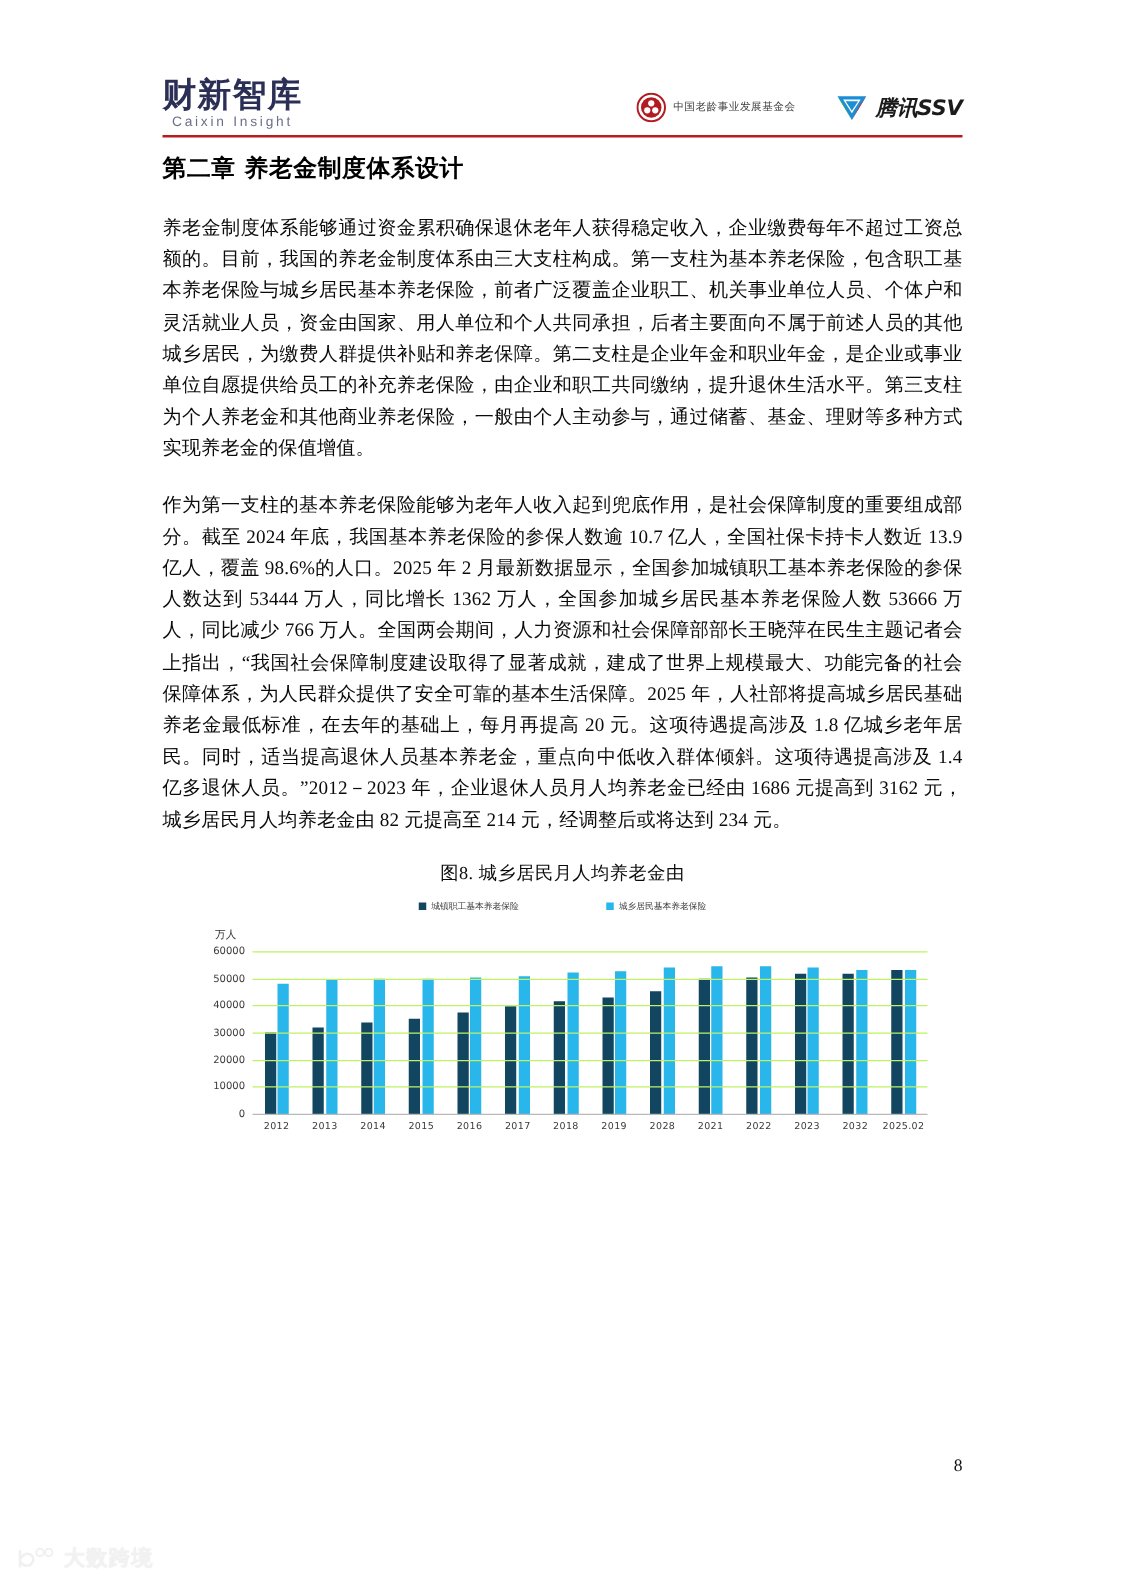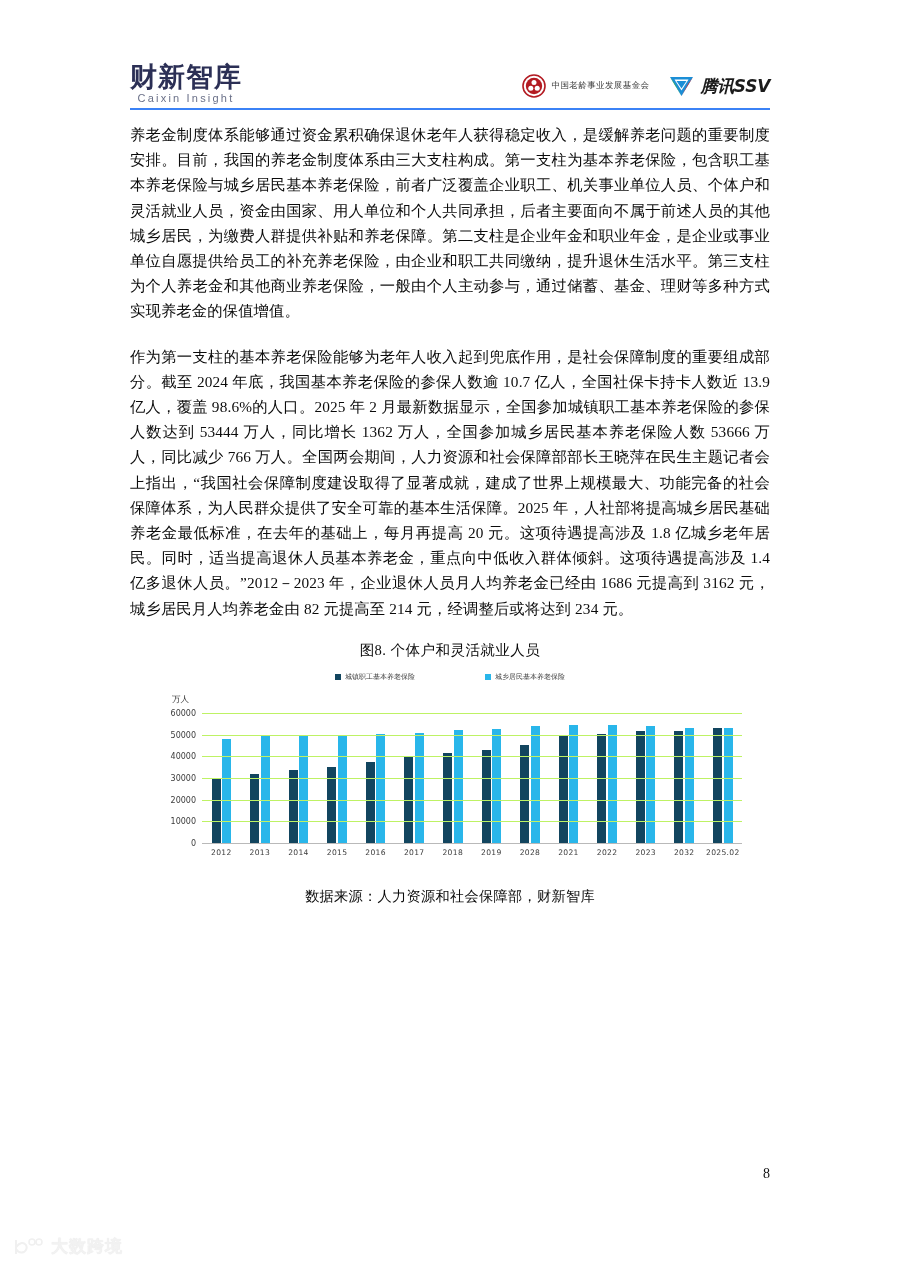--- a/index.html
+++ b/index.html
@@ -16,21 +16,21 @@
   
   .page-header {
     position: absolute;
     left: 130px;
     top: 48px;
     width: 640px;
     height: 62px;
     display: flex;
     align-items: flex-end;
     justify-content: space-between;
-    border-bottom: 2px solid #3b82f6;
+    border-bottom: 2px solid #b91c1c;
     padding-bottom: 4px;
   }
   .brand-logo { line-height: 1; }
   .brand-cn {
     font-family: "DejaVu Sans", sans-serif;
     font-size: 27px;
     font-weight: 700;
     color: #2b2f55;
     letter-spacing: 1px;
     display: block;
@@ -40,21 +40,21 @@
     font-size: 11px;
     color: #6a7088;
     letter-spacing: 2.2px;
     display: block;
     text-align: center;
     margin-top: 3px;
   }
   .header-logos {
     display: flex;
     align-items: center;
-    gap: 20px;
+    gap: 33px;
     padding-bottom: 6px;
     text-align: right;
   }
   .logo-group { display: flex; align-items: center; gap: 6px; }
   .seal-icon { width: 24px; height: 24px; flex: 0 0 auto; }
   .foundation-name {
     font-family: "DejaVu Sans", sans-serif;
     font-size: 8.5px;
     color: #3b3b3b;
     letter-spacing: 0.4px;
@@ -271,26 +271,27 @@
         </svg>
       </span>
       <span class="ssv-name">腾讯SSV</span>
     </div>
 
   </div>
 </div>
 
 <div class="content">
 
-
-  <p class="para">养老金制度体系能够通过资金累积确保退休老年人获得稳定收入，是缓解养老问题的重要制度安排。目前，我国的养老金制度体系由三大支柱构成。第一支柱为基本养老保险，包含职工基本养老保险与城乡居民基本养老保险，前者广泛覆盖企业职工、机关事业单位人员、个体户和灵活就业人员，资金由国家、用人单位和个人共同承担，后者主要面向不属于前述人员的其他城乡居民，为缴费人群提供补贴和养老保障。第二支柱是企业年金和职业年金，是企业或事业单位自愿提供给员工的补充养老保险，由企业和职工共同缴纳，提升退休生活水平。第三支柱为个人养老金和其他商业养老保险，一般由个人主动参与，通过储蓄、基金、理财等多种方式实现养老金的保值增值。</p>
+  <h1 class="chapter">第二章  养老金制度体系设计</h1>
+
+  <p class="para">养老金制度体系能够通过资金累积确保退休老年人获得稳定收入，企业缴费每年不超过工资总额的。目前，我国的养老金制度体系由三大支柱构成。第一支柱为基本养老保险，包含职工基本养老保险与城乡居民基本养老保险，前者广泛覆盖企业职工、机关事业单位人员、个体户和灵活就业人员，资金由国家、用人单位和个人共同承担，后者主要面向不属于前述人员的其他城乡居民，为缴费人群提供补贴和养老保障。第二支柱是企业年金和职业年金，是企业或事业单位自愿提供给员工的补充养老保险，由企业和职工共同缴纳，提升退休生活水平。第三支柱为个人养老金和其他商业养老保险，一般由个人主动参与，通过储蓄、基金、理财等多种方式实现养老金的保值增值。</p>
   <p class="para">作为第一支柱的基本养老保险能够为老年人收入起到兜底作用，是社会保障制度的重要组成部分。截至 2024 年底，我国基本养老保险的参保人数逾 10.7 亿人，全国社保卡持卡人数近 13.9 亿人，覆盖 98.6%的人口。2025 年 2 月最新数据显示，全国参加城镇职工基本养老保险的参保人数达到 53444 万人，同比增长 1362 万人，全国参加城乡居民基本养老保险人数 53666 万人，同比减少 766 万人。全国两会期间，人力资源和社会保障部部长王晓萍在民生主题记者会上指出，“我国社会保障制度建设取得了显著成就，建成了世界上规模最大、功能完备的社会保障体系，为人民群众提供了安全可靠的基本生活保障。2025 年，人社部将提高城乡居民基础养老金最低标准，在去年的基础上，每月再提高 20 元。这项待遇提高涉及 1.8 亿城乡老年居民。同时，适当提高退休人员基本养老金，重点向中低收入群体倾斜。这项待遇提高涉及 1.4 亿多退休人员。”2012－2023 年，企业退休人员月人均养老金已经由 1686 元提高到 3162 元，城乡居民月人均养老金由 82 元提高至 214 元，经调整后或将达到 234 元。</p>
 
   <div class="figure">
-    <div class="fig-title">图8. 个体户和灵活就业人员</div>
+    <div class="fig-title">图8. 城乡居民月人均养老金由</div>
 
     <div class="chart-box">
       <div class="legend" id="legend">
           <div class="legend-item">
             <span class="legend-swatch" style="background: rgb(18, 69, 95);"></span>
             <span>城镇职工基本养老保险</span>
           </div>
           <div class="legend-item">
             <span class="legend-swatch" style="background: rgb(41, 182, 234);"></span>
             <span>城乡居民基本养老保险</span>
@@ -389,21 +390,20 @@
           <div class="xlabel">2019</div>
           <div class="xlabel">2028</div>
           <div class="xlabel">2021</div>
           <div class="xlabel">2022</div>
           <div class="xlabel">2023</div>
           <div class="xlabel">2032</div>
           <div class="xlabel">2025.02</div>
         </div>
     </div>
 
-    <div class="fig-source">数据来源：人力资源和社会保障部，财新智库</div>
   </div>
 
 
 </div>
 
 <div class="page-number">8</div>
 
 <div class="watermark">
   <span class="wm-icon">
     <svg viewBox="0 0 32 22" width="32" height="22" aria-hidden="true">

